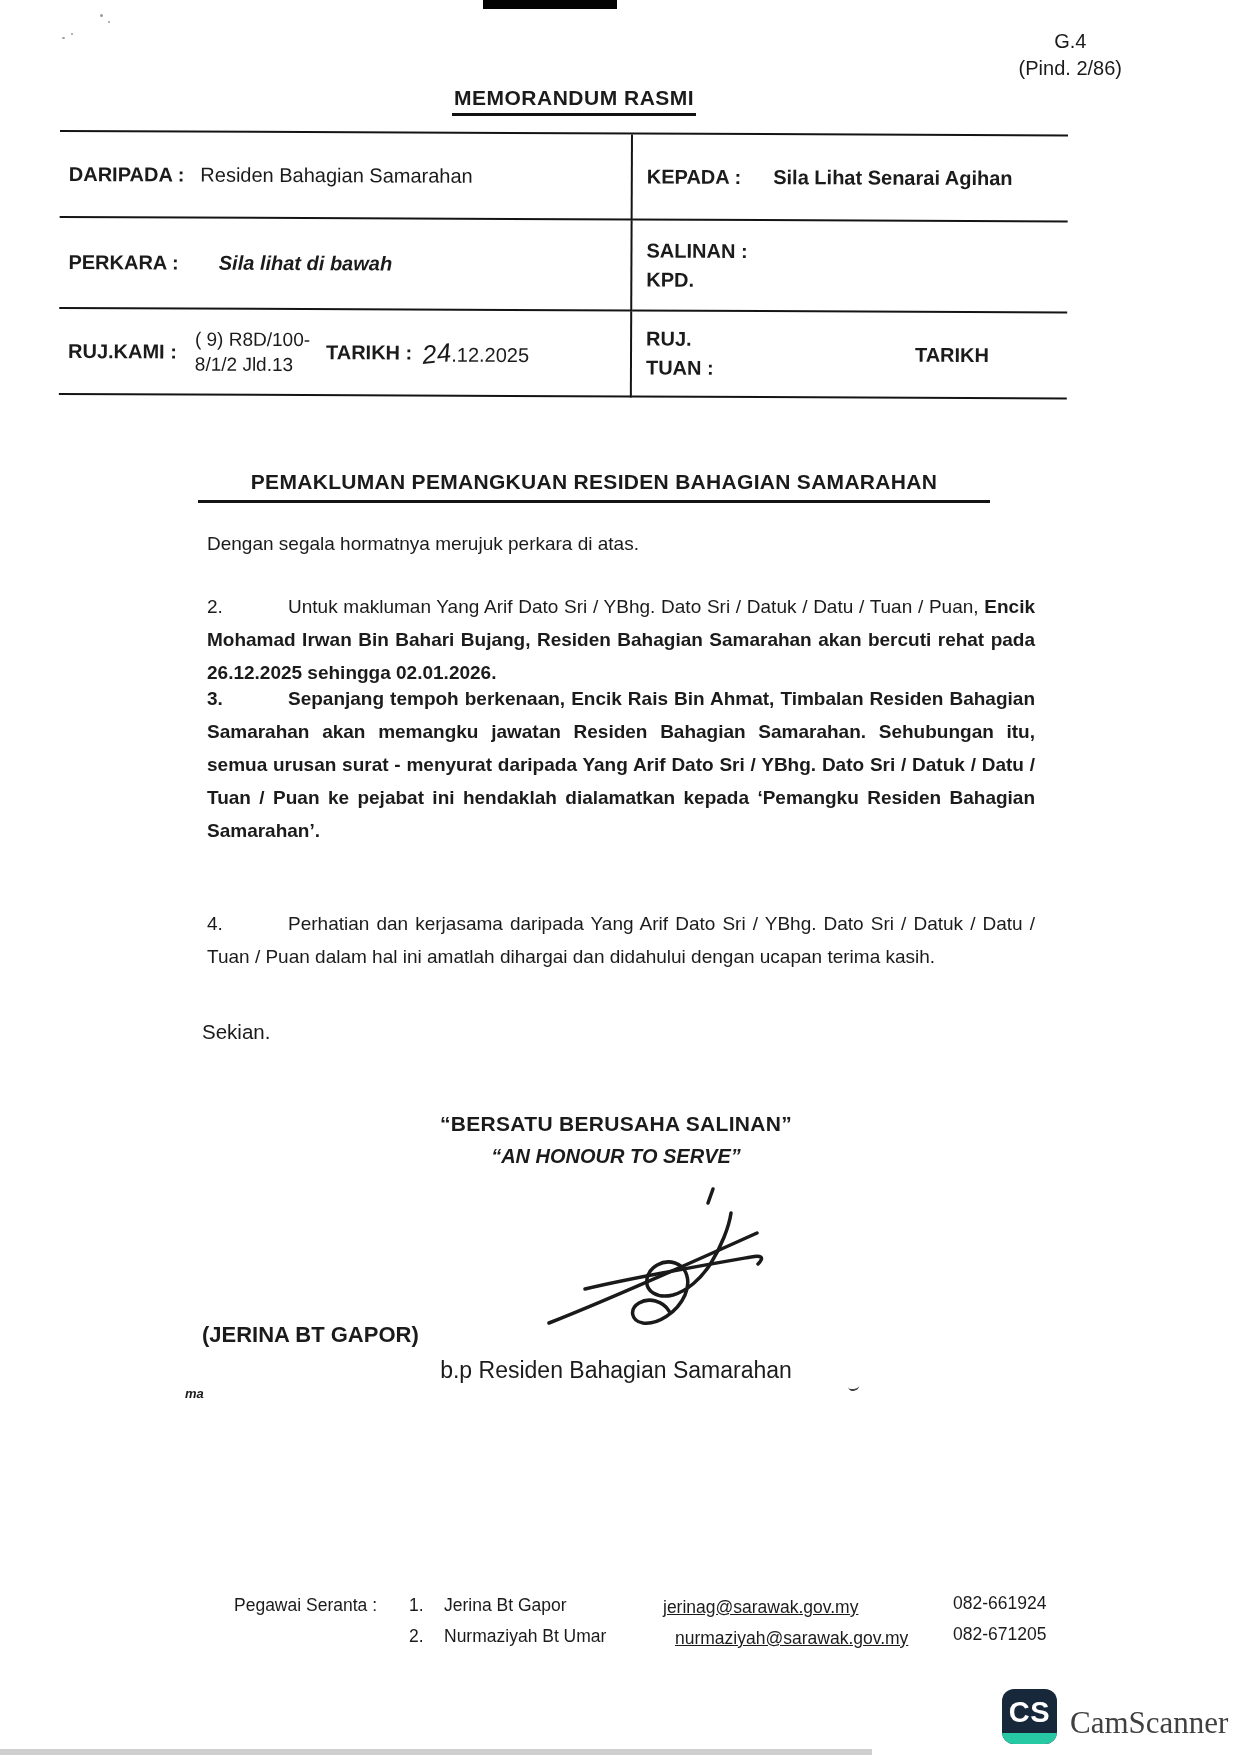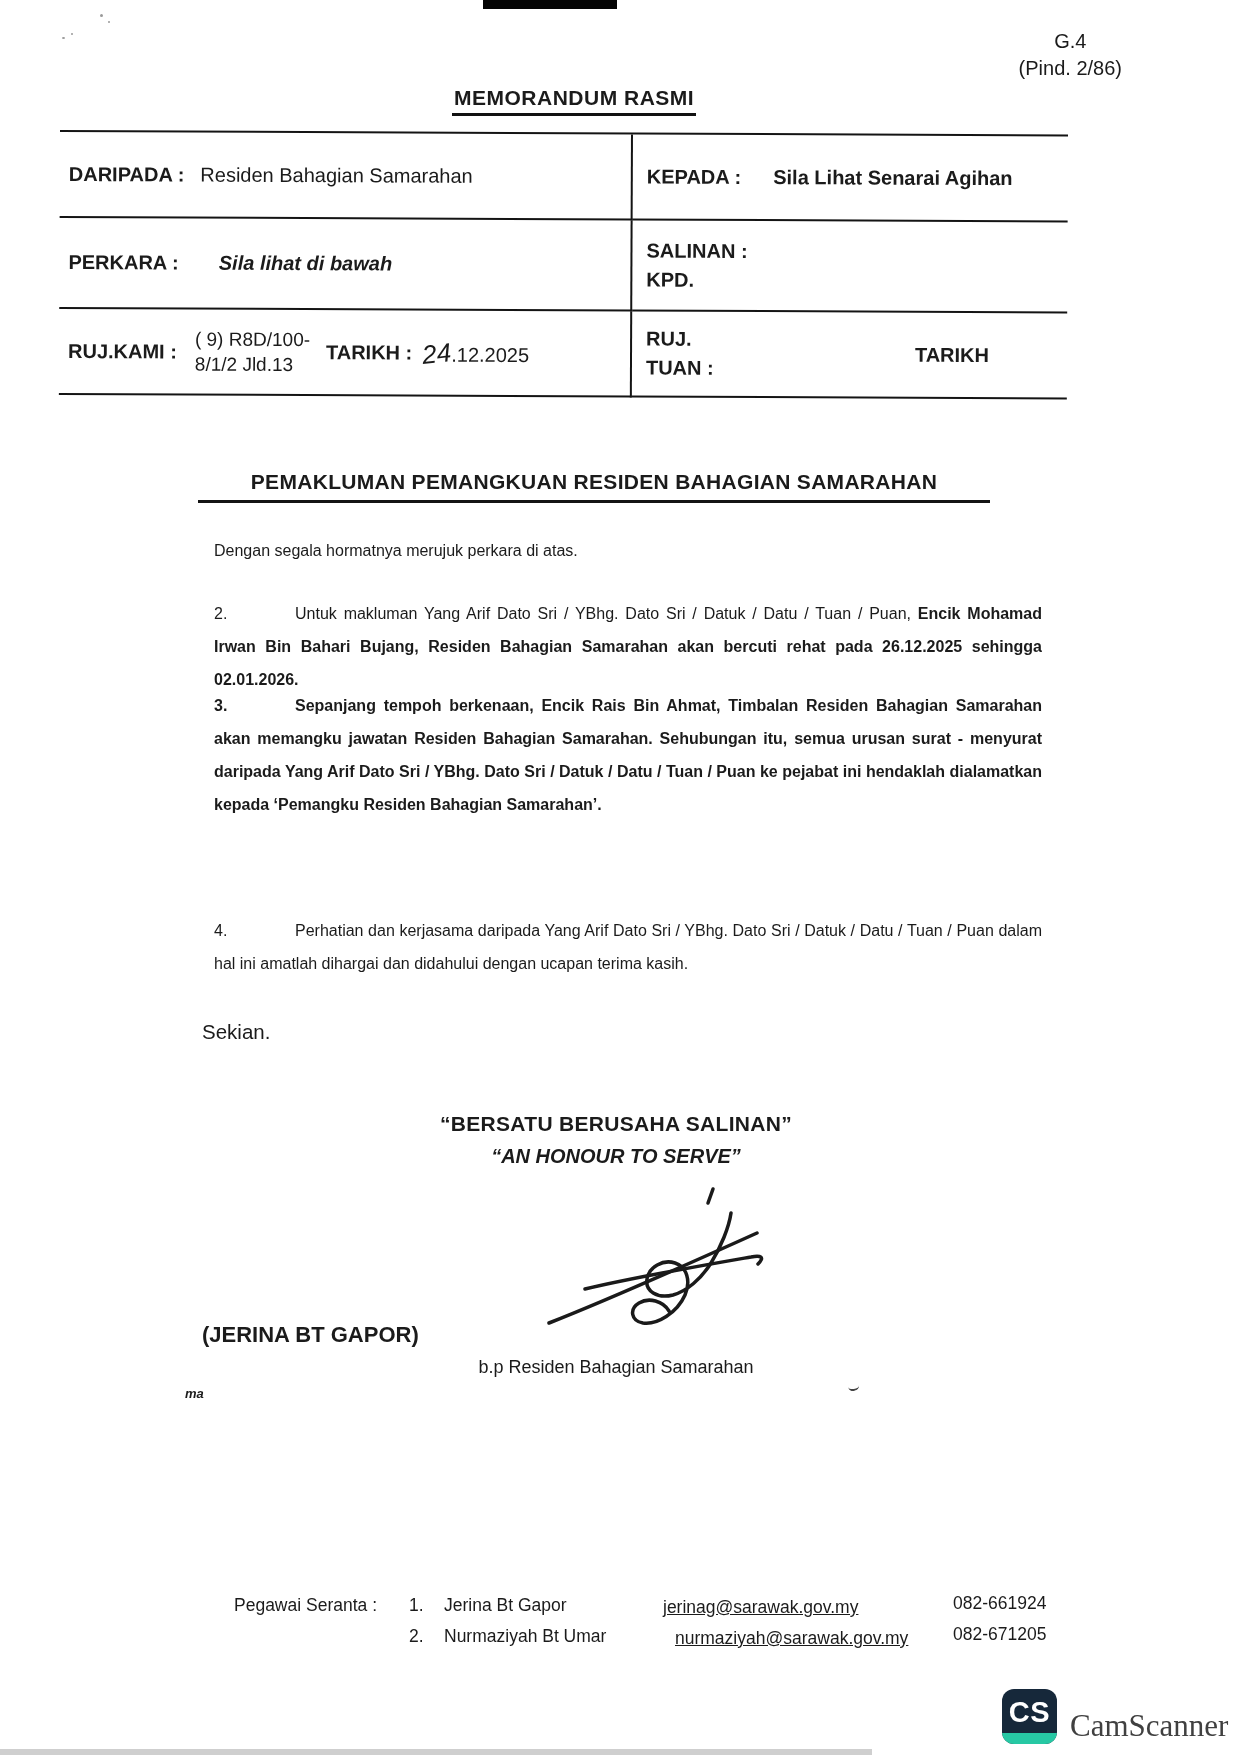--- a/index.html
+++ b/index.html
@@ -37,46 +37,46 @@
   .stack { line-height:29px; }
   .ref-block { font-size:19px; line-height:25px; margin-left:18px; white-space:nowrap; }
   .tarikh-lbl { margin-left:16px; }
   .date-grp { margin-left:10px; white-space:nowrap; }
   .hand { font-size:26px; font-style:italic; display:inline-block; transform:rotate(-6deg) translateY(1px); }
   .r3r { justify-content:space-between; padding-right:78px; }
 
   
   .subject { position:absolute; left:198px; top:470px; width:792px; text-align:center;
     font-size:21px; font-weight:bold; letter-spacing:.3px; padding-bottom:6px; border-bottom:3px solid #141414; }
-  .para { position:absolute; left:202px; width:828px; font-size:16px; line-height:33px; text-align:justify; margin:12px; }
+  .para { position:absolute; left:202px; width:828px; font-size:19px; line-height:33px; text-align:justify; margin:5px; }
   .pnum { display:inline-block; width:81px; }
   .p1 { top:522px; } .p2 { top:585px; } .p3 { top:677px;font-weight:bold; } .p4 { top:902px; }
   .sekian { position:absolute; left:202px; top:1020px; font-size:20.5px; margin:0; }
   .motto { position:absolute; left:202px; top:1112px; width:828px; text-align:center; }
   .m1 { font-size:21px; font-weight:bold; letter-spacing:.3px; }
   .m2 { font-size:20px; font-weight:bold; font-style:italic; margin-top:9px; }
 
   
   .sig-svg { position:absolute; left:545px; top:1185px; }
   .sig-name { position:absolute; left:202px; top:1322px; width:828px; text-align:left; font-size:22px; font-weight:bold; }
-  .sig-cap  { position:absolute; left:202px; top:1357px; width:828px; text-align:center; font-size:18px; }
+  .sig-cap  { position:absolute; left:202px; top:1357px; width:828px; text-align:center; font-size:23px; }
   .note-ma  { position:absolute; left:185px; top:1386px; font-size:13px; font-style:italic; font-weight:bold; }
 
   
   .footer { position:absolute; left:0; top:1592px; width:1240px; height:72px; font-size:17.5px; }
   .fi { position:absolute; white-space:nowrap; }
   .f-label { left:234px; top:3px; }
   .f-n1 { left:409px; top:3px; } .f-name1 { left:444px; top:3px; }
   .f-n2 { left:409px; top:34px; } .f-name2 { left:444px; top:34px;text-align:center; }
   .email { text-decoration:underline; }
   .f-e1 { left:663px; top:5px; } .f-e2 { left:663px; top:36px;margin-left:12px; }
   .f-p1 { left:953px; top:1px; } .f-p2 { left:953px; top:32px; }
 
   
-  .camscanner { position:absolute; left:1002px; top:1689px; display:flex; align-items:flex-end; gap:13px; }
+  .camscanner { position:absolute; left:1002px; top:1689px; display:flex; align-items:flex-start; gap:13px; }
   .cs-icon { width:55px; height:55px; border-radius:12px; overflow:hidden; display:flex; flex-direction:column; }
   .cs-letters { flex:1; color:#ffffff; font-weight:bold; font-size:29px; display:flex;
     align-items:center; justify-content:center; letter-spacing:.5px; padding-top:2px; }
   .cs-strip { height:11px; }
   .cs-name { font-family:"Liberation Serif", serif; font-size:31px; color:#404040;margin-top:16px; }
 </style>
 </head>
 <body>
 
 <div class="page">

